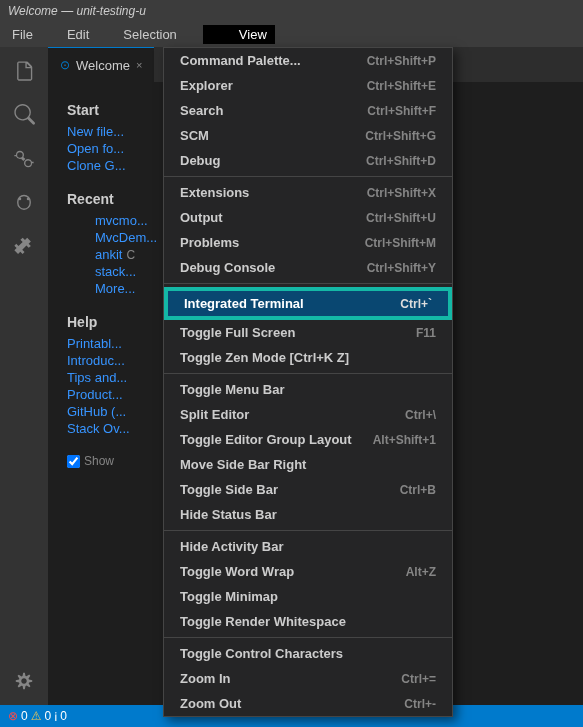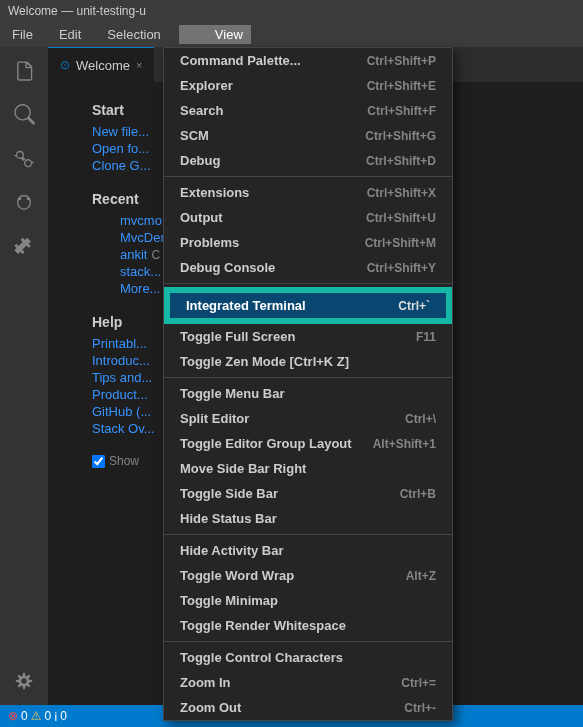--- a/index.html
+++ b/index.html
@@ -16,30 +16,31 @@
 
     
     .title-bar {
       background: #3c3c3c;
       height: 22px;
       display: flex;
       align-items: center;
       padding: 0 8px;
       color: #ccc;
       font-size: 12px;
+      font-style: italic;
     }
 
     
     .menu-bar {
       background: #3c3c3c;
       height: 25px;
       display: flex;
       align-items: center;
       padding: 0 4px;
-      gap: 10px;
+      gap: 18px;
     }
     .menu-bar-item {
       padding: 2px 8px;
       cursor: pointer;
       color: #ccc;
       font-size: 13px;
     }
 
     
     .main-area {
@@ -95,21 +96,21 @@
       cursor: pointer;
     }
     .tab-icon { color: #007acc; font-size: 12px; }
     .tab-close {
       font-size: 11px;
       color: #858585;
       cursor: pointer;
     }
 
     .welcome-content {
-      padding: 20px 44px;
+      padding: 20px 19px;
       color: #ccc;
     }
     .welcome-section { margin-bottom: 18px; }
     .welcome-section-title {
       font-size: 14px;
       font-weight: bold;
       margin-bottom: 6px;
       color: #ccc;
     }
     .welcome-link {
@@ -192,21 +193,21 @@
       justify-content: space-between;
       align-items: center;
       padding: 5px 16px;
       cursor: pointer;
       color: #ccc;
       font-size: 13px;
       font-weight: bold;
     }
     .menu-item.highlighted {
       background: #094771;
-      border: 6px solid #14b8a6;
+      border: 4px solid #14b8a6;
       color: #fff;
     }
     .menu-item.highlighted .shortcut { color: #ddd; }
     .menu-separator {
       height: 1px;
       background: #454545;
       margin: 3px 0;
     }
     .shortcut {
       color: #858585;
@@ -218,21 +219,21 @@
 <body>
 
 <div class="title-bar">
   <span>Welcome — unit-testing-u</span>
 </div>
 
 <div class="menu-bar">
   <div class="menu-bar-item">File</div>
   <div class="menu-bar-item">Edit</div>
   <div class="menu-bar-item">Selection</div>
-  <div class="menu-bar-item" style="background:#737373; color:#fff;padding-left:36px;">View</div>
+  <div class="menu-bar-item" style="background:#000000; color:#fff;padding-left:36px;">View</div>
 </div>
 
 <div class="main-area">
 
   <div class="activity-bar">
     <div class="activity-icon">
       <svg width="22" height="22" viewBox="0 0 16 16" fill="#858585">
           <path d="M13.71 4.29l-3-3L10 1H4L3 2v12l1 1h9l1-1V5l-.29-.71zM13 14H4V2h5v4h4v8zm-3-9V2.5l2.5 2.5H10z"></path>
         </svg>
     </div>

